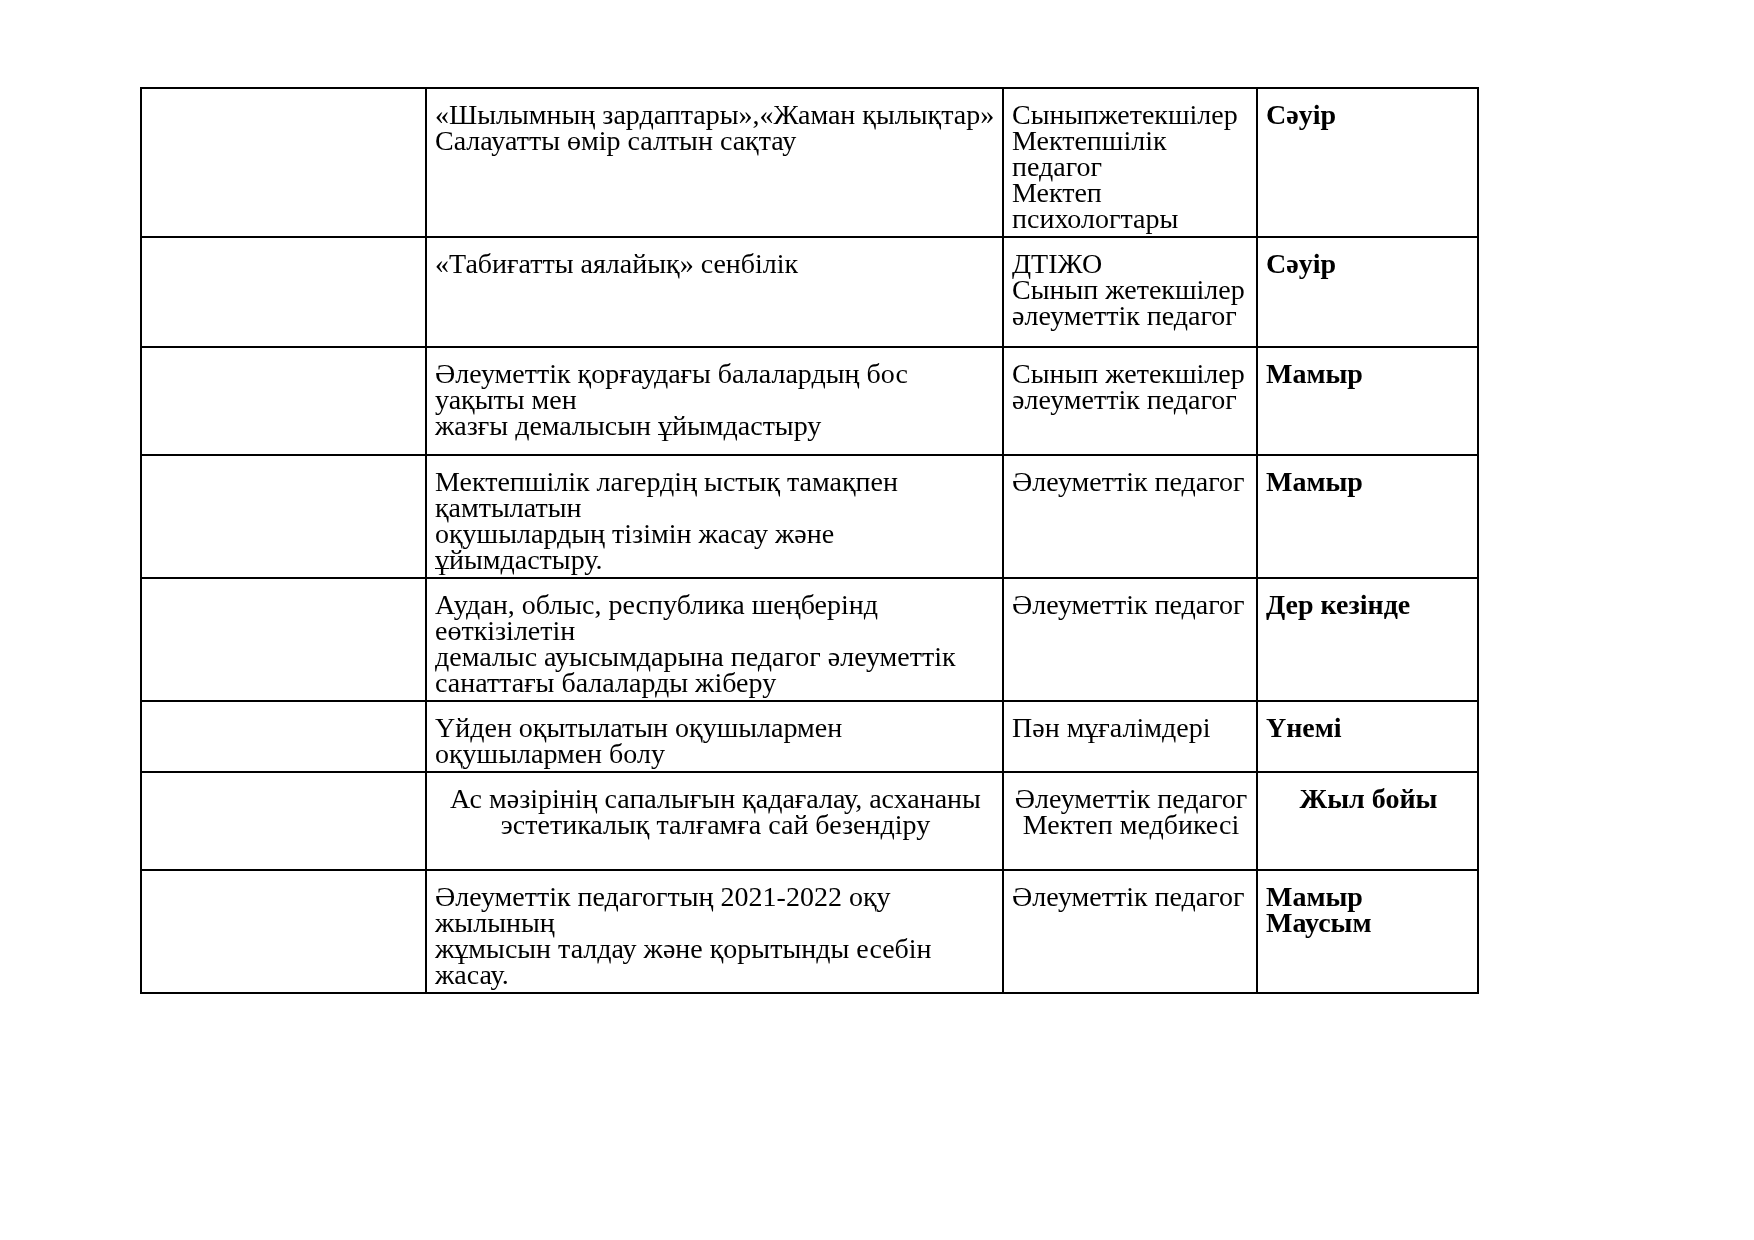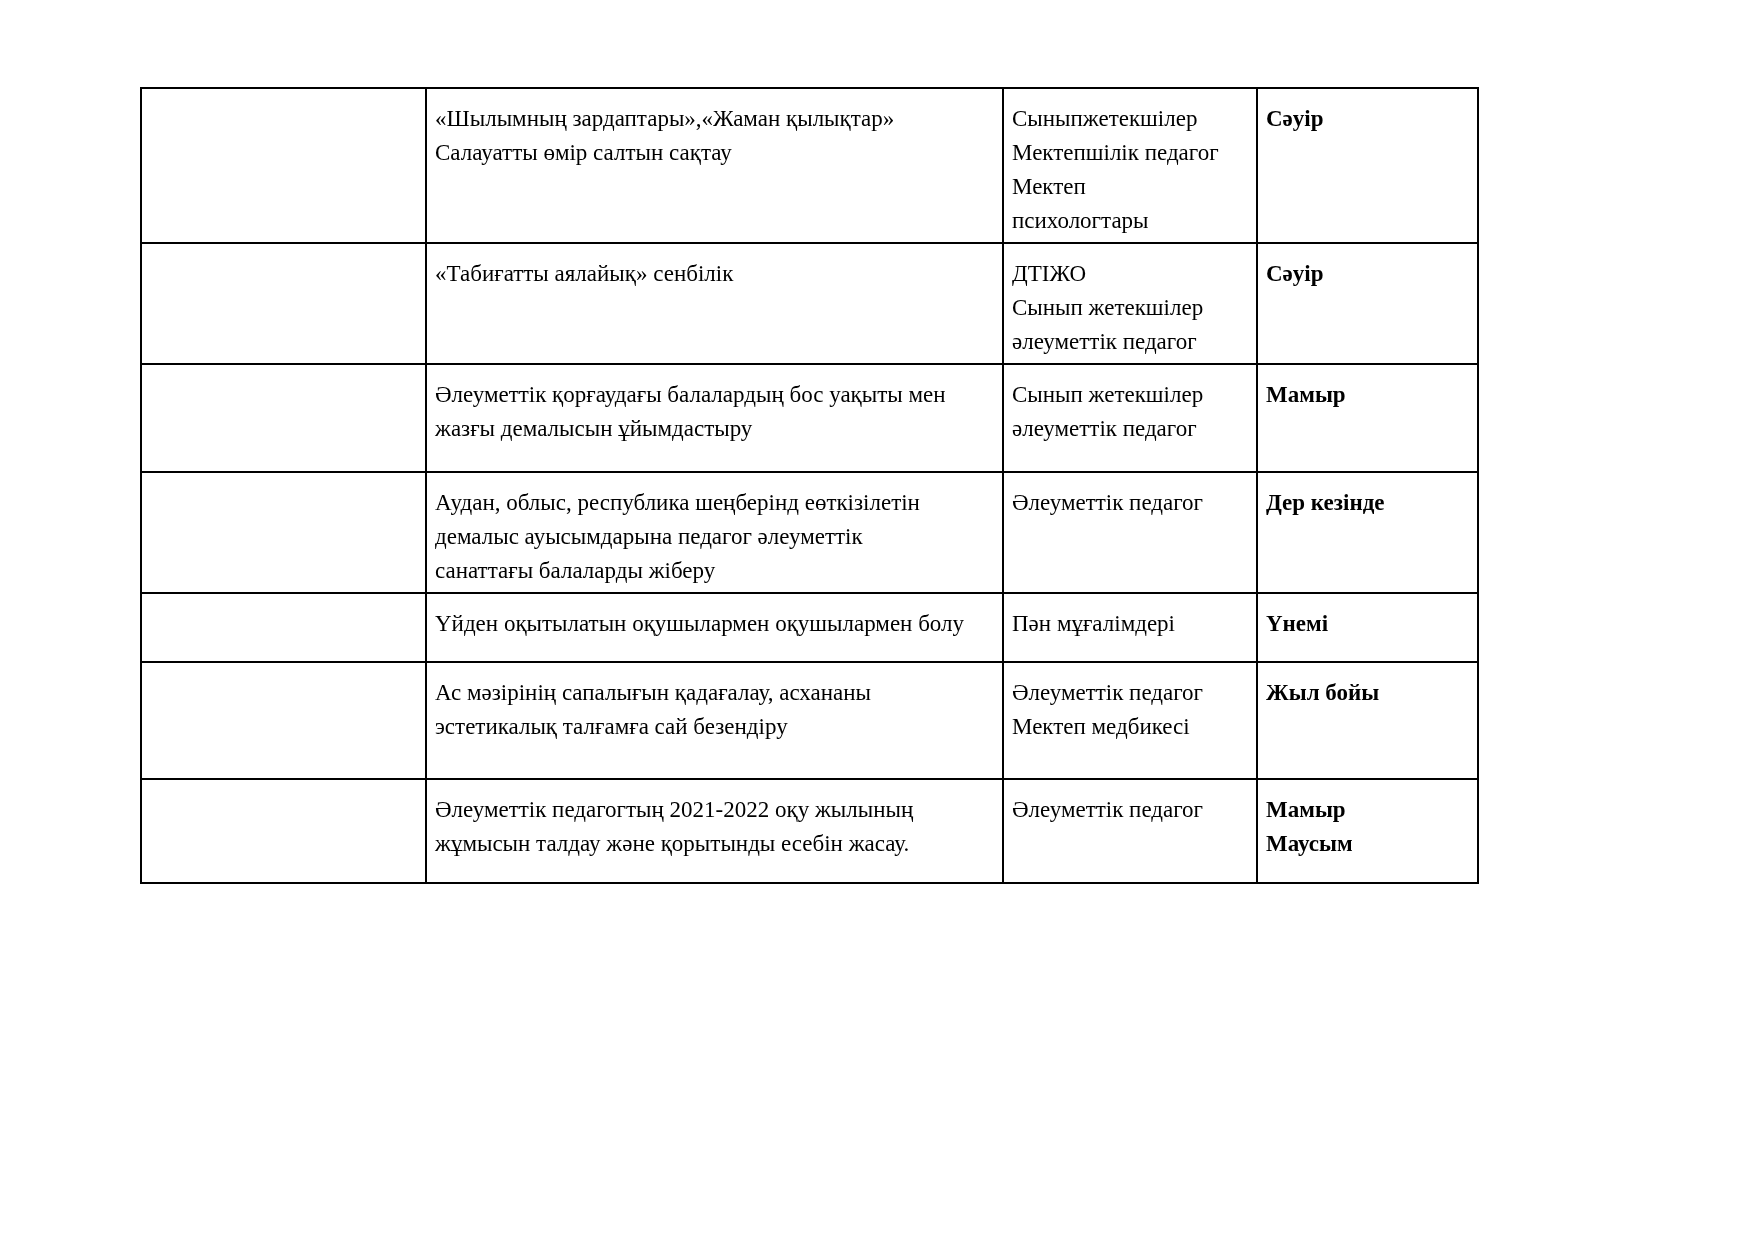--- a/index.html
+++ b/index.html
@@ -20,38 +20,38 @@
     position: absolute;
     left: 140px;
     top: 87px;
     border-collapse: collapse;
     table-layout: fixed;
     width: 1337px;
   }
   table.doc-table td {
     border: 2px solid #000000;
     vertical-align: top;
-    font-size: 23px;
-    line-height: 34px;
+    font-size: 28px;
+    line-height: 26px;
     color: #000000;
     white-space: pre-line;
     overflow: hidden;
     padding: 13px 6px 4px 8px;
   }
   td.c0 { width: 285px; }
   td.c1 { width: 577px; padding-left: 4px; }
   td.c2 { width: 254px; padding-left: 10px; }
   td.c3 { width: 221px; padding-left: 12px; font-weight: bold; }
   tr.r0 { height: 135px; }
   tr.r1 { height: 110px; }
   tr.r2 { height: 108px; }
   tr.r3 { height: 118px; }
   tr.r4 { height: 117px; }
   tr.r5 { height: 69px;  }
-  tr.r6 { height: 117px;  }
+  tr.r6 { height: 98px; text-align: center;  }
   tr.r7 { height: 104px; padding-left: 13px; }
 </style>
 </head>
 <body>
 
 <div class="page">
   <table class="doc-table">
     <tbody>
         <tr class="r0">
           <td class="c0"></td>
@@ -70,20 +70,27 @@
 Сынып жетекшілер
 әлеуметтік педагог</td>
           <td class="c3">Сәуір</td>
         </tr>
         <tr class="r2">
           <td class="c0"></td>
           <td class="c1">Әлеуметтік қорғаудағы балалардың бос уақыты мен
 жазғы демалысын ұйымдастыру</td>
           <td class="c2">Сынып жетекшілер
 әлеуметтік педагог</td>
+          <td class="c3">Мамыр</td>
+        </tr>
+        <tr class="r3">
+          <td class="c0"></td>
+          <td class="c1">Мектепшілік лагердің ыстық тамақпен қамтылатын
+оқушылардың тізімін жасау және ұйымдастыру.</td>
+          <td class="c2">Әлеуметтік педагог</td>
           <td class="c3">Мамыр</td>
         </tr>
         <tr class="r4">
           <td class="c0"></td>
           <td class="c1">Аудан, облыс, республика шеңберінд еөткізілетін
 демалыс ауысымдарына педагог әлеуметтік
 санаттағы балаларды жіберу</td>
           <td class="c2">Әлеуметтік педагог</td>
           <td class="c3">Дер кезінде</td>
         </tr>

